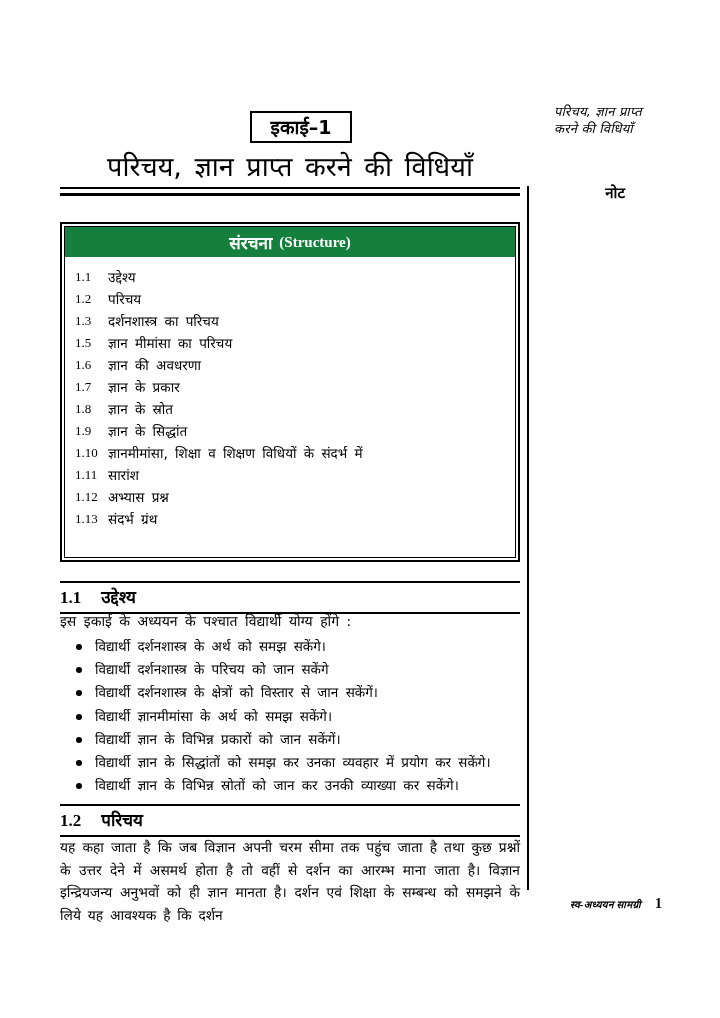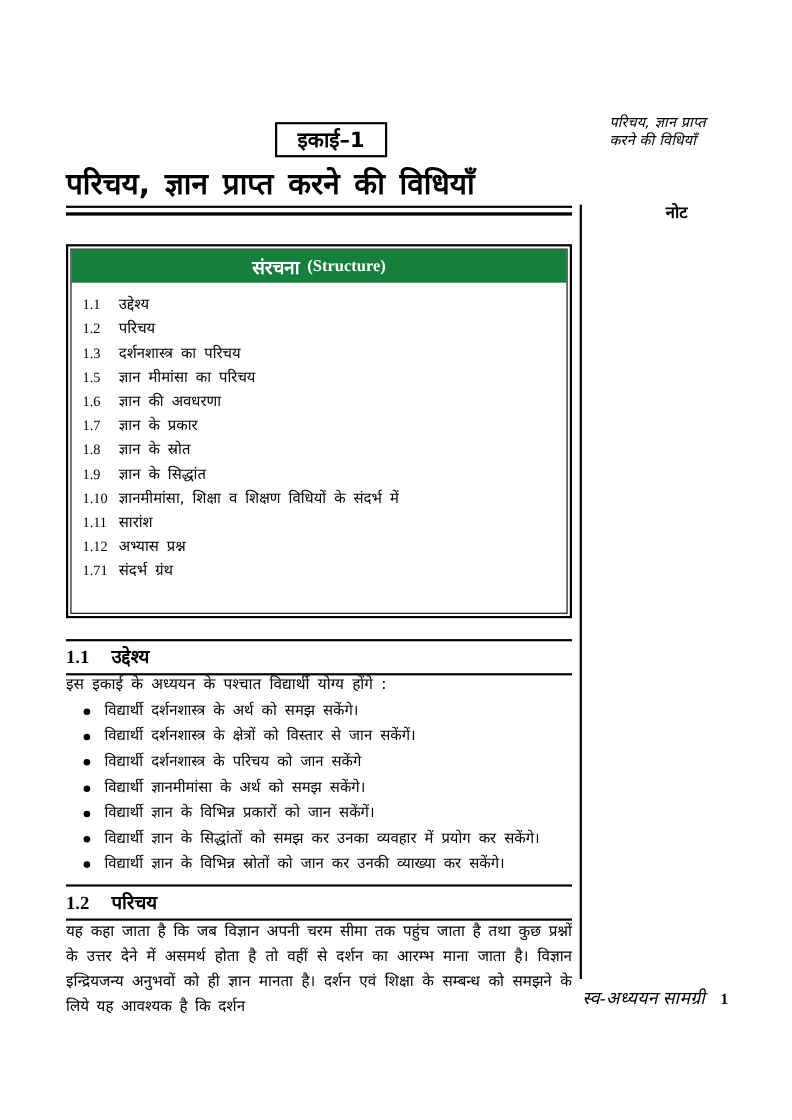--- a/index.html
+++ b/index.html
@@ -37,22 +37,22 @@
     font-style: italic;
     line-height: 17px;
     letter-spacing: 0.2px;
   }
 
   
   .page-title {
     position: absolute;
     left: 60px; top: 147px;
     width: 460px;
-    text-align: left;
-    font-weight: bold;
+    text-align: center;
+    font-weight: normal;
     font-size: 27px;
     white-space: nowrap;
     word-spacing: 4px;
   }
   .title-rule {
     position: absolute;
     left: 60px; top: 187px;
     width: 460px; height: 9px;
     border-top: 2px solid #000;
     border-bottom: 3px solid #000;
@@ -178,23 +178,24 @@
     position: absolute;
     left: 480px; top: 896px;
     width: 182px;
     display: flex;
     justify-content: flex-end;
     align-items: baseline;
     gap: 14px;
   }
   .footer .footer-label {
     font-style: italic;
-    font-size: 16px;
+    font-size: 10px;
     font-family: "Liberation Serif", "DejaVu Serif", serif;
     letter-spacing: 0.3px;
+    font-weight: bold;
   }
   .footer .page-num {
     font-weight: bold;
     font-size: 14px;
     font-family: "Liberation Serif", "DejaVu Serif", serif;
   }
 </style>
 </head>
 <body>
 
@@ -261,38 +262,38 @@
           </div>
         <div class="structure-row">
             <span class="num serif">1.11</span>
             <span>सारांश</span>
           </div>
         <div class="structure-row">
             <span class="num serif">1.12</span>
             <span>अभ्यास प्रश्न</span>
           </div>
         <div class="structure-row">
-            <span class="num serif">1.71</span>
+            <span class="num serif">1.13</span>
             <span>संदर्भ ग्रंथ</span>
           </div>
       </div>
     </div>
   </div>
 
   <div class="section-heading heading-1-1">
     <span class="num">1.1</span>
     <span class="label">उद्देश्य</span>
   </div>
 
   <div class="intro-line">इस इकाई के अध्ययन के पश्चात विद्यार्थी योग्य होंगे :</div>
 
   <ul class="bullet-list">
     <li><span class="bullet"></span><span>विद्यार्थी दर्शनशास्त्र के अर्थ को समझ सकेंगे।</span></li>
+    <li><span class="bullet"></span><span>विद्यार्थी दर्शनशास्त्र के परिचय को जान सकेंगे</span></li>
     <li><span class="bullet"></span><span>विद्यार्थी दर्शनशास्त्र के क्षेत्रों को विस्तार से जान सकेंगें।</span></li>
-    <li><span class="bullet"></span><span>विद्यार्थी दर्शनशास्त्र के परिचय को जान सकेंगे</span></li>
     <li><span class="bullet"></span><span>विद्यार्थी ज्ञानमीमांसा के अर्थ को समझ सकेंगे।</span></li>
     <li><span class="bullet"></span><span>विद्यार्थी ज्ञान के विभिन्न प्रकारों को जान सकेंगें।</span></li>
     <li><span class="bullet"></span><span>विद्यार्थी ज्ञान के सिद्धांतों को समझ कर उनका व्यवहार में प्रयोग कर सकेंगे।</span></li>
     <li><span class="bullet"></span><span>विद्यार्थी ज्ञान के विभिन्न स्रोतों को जान कर उनकी व्याख्या कर सकेंगे।</span></li>
   </ul>
 
   <div class="section-heading heading-1-2">
     <span class="num">1.2</span>
     <span class="label">परिचय</span>
   </div>

